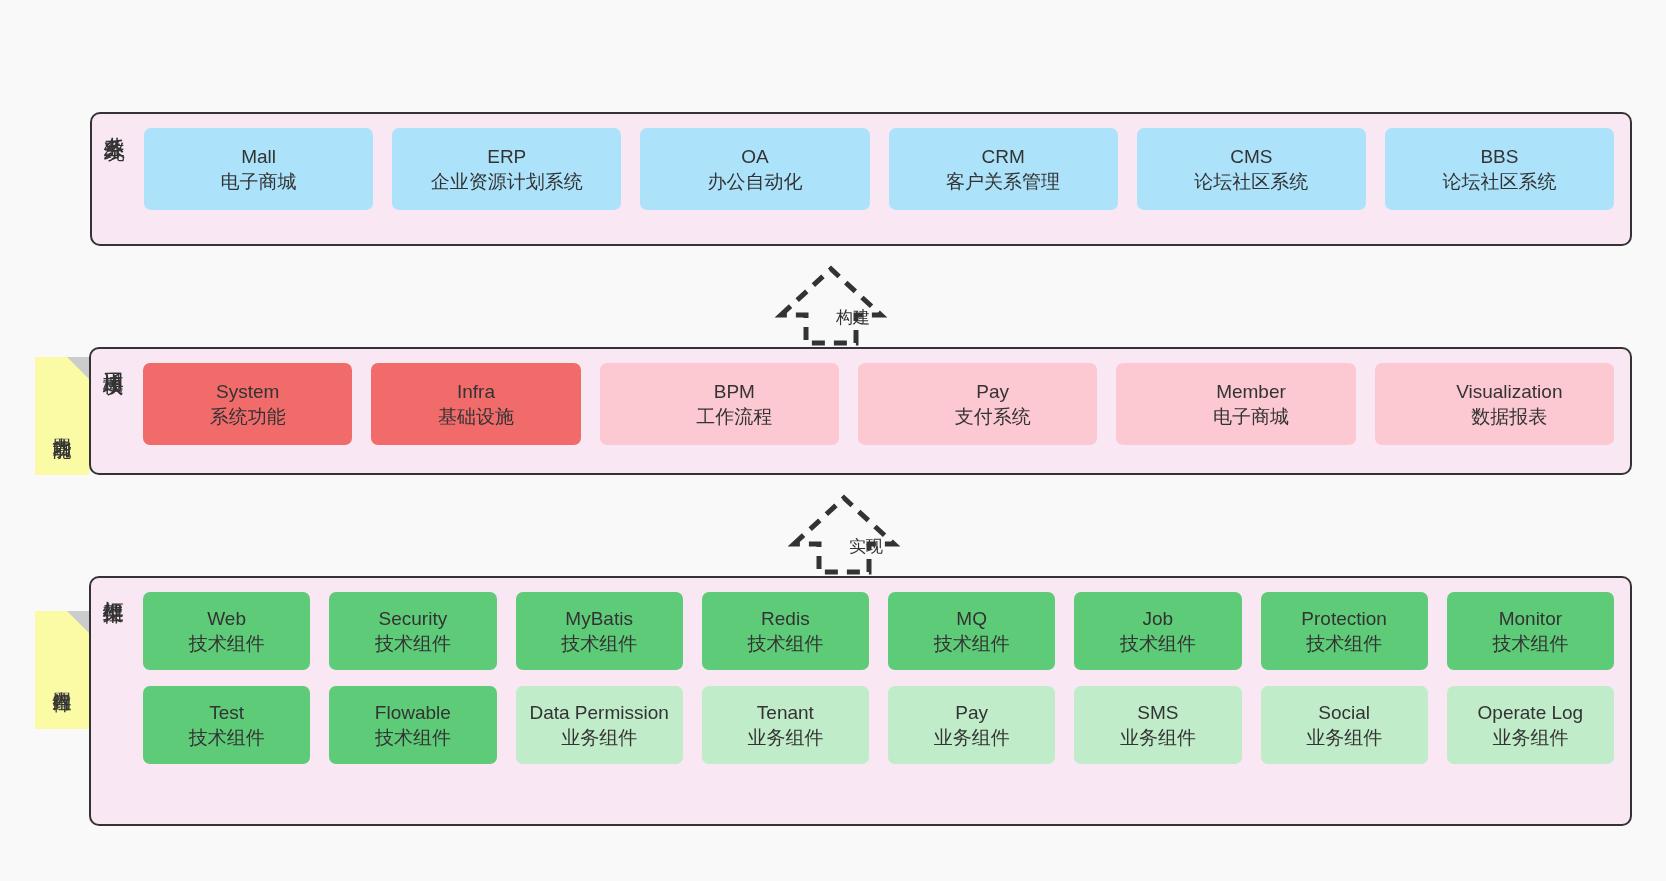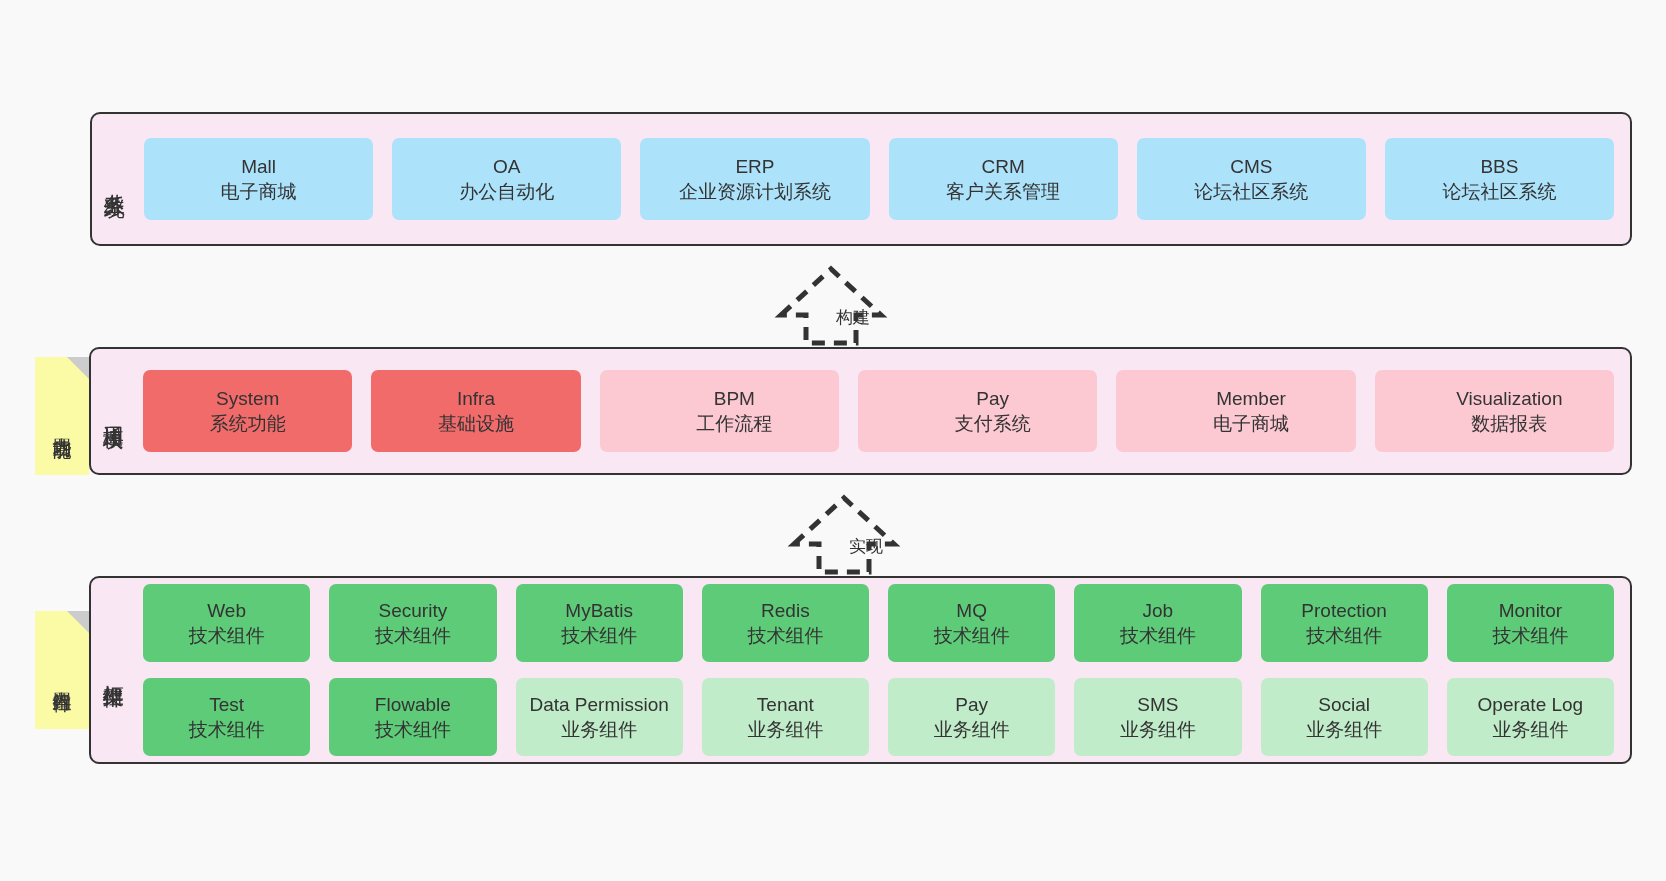--- a/index.html
+++ b/index.html
@@ -25,21 +25,21 @@
 
   
   .layer {
     position: absolute;
     box-sizing: border-box;
     background: #f9e7f3;
     border: 2px solid #333333;
     border-radius: 10px;
     display: flex;
     flex-direction: row;
-    align-items: center;
+    align-items: flex-start;
   }
   .layer-title {
     flex: 0 0 auto;
     width: 44px;
     display: flex;
     align-items: center;
     justify-content: center;
     font-size: 21px;
     line-height: 1.16;
     letter-spacing: 1px;
@@ -138,26 +138,26 @@
 
   <div class="layer" id="layer-business" style="left:90px; top:112px; width:1542px; height:134px;">
     <div class="layer-title">业务系统</div>
     <div class="layer-body">
       <div class="row" id="row-business">
           <div class="node n-blue">
             <span class="ln">Mall</span>
             <span class="ln">电子商城</span>
           </div>
           <div class="node n-blue">
+            <span class="ln">ERP</span>
+            <span class="ln">企业资源计划系统</span>
+          </div>
+          <div class="node n-blue">
             <span class="ln">OA</span>
             <span class="ln">办公自动化</span>
-          </div>
-          <div class="node n-blue">
-            <span class="ln">ERP</span>
-            <span class="ln">企业资源计划系统</span>
           </div>
           <div class="node n-blue">
             <span class="ln">CRM</span>
             <span class="ln">客户关系管理</span>
           </div>
           <div class="node n-blue">
             <span class="ln">CMS</span>
             <span class="ln">论坛社区系统</span>
           </div>
           <div class="node n-blue">
@@ -218,21 +218,21 @@
       <path d="M 26 54 L 76 8 L 126 54 L 101 54 L 101 82 L 51 82 L 51 54 Z" fill="none" stroke="#333333" stroke-width="5" stroke-dasharray="13 9" stroke-linecap="butt" stroke-linejoin="miter"></path>
     </svg>
     <span class="clabel" style="top:48px; left:79px; transform:none;">实现</span>
   </div>
 
   <div class="sidetab" id="tab-builtin-comp" style="left:35px; top:611px; width:54px; height:118px;">
     <span class="fold"></span>
     <span>内置组件</span>
   </div>
 
-  <div class="layer" id="layer-framework" style="left:89px; top:576px; width:1543px; height:188px;">
+  <div class="layer" id="layer-framework" style="left:89px; top:576px; width:1543px; height:250px;">
     <div class="layer-title">框架组件</div>
     <div class="layer-body">
       <div class="row" id="row-fw1">
           <div class="node n-green-strong">
             <span class="ln">Web</span>
             <span class="ln">技术组件</span>
           </div>
           <div class="node n-green-strong">
             <span class="ln">Security</span>
             <span class="ln">技术组件</span>

